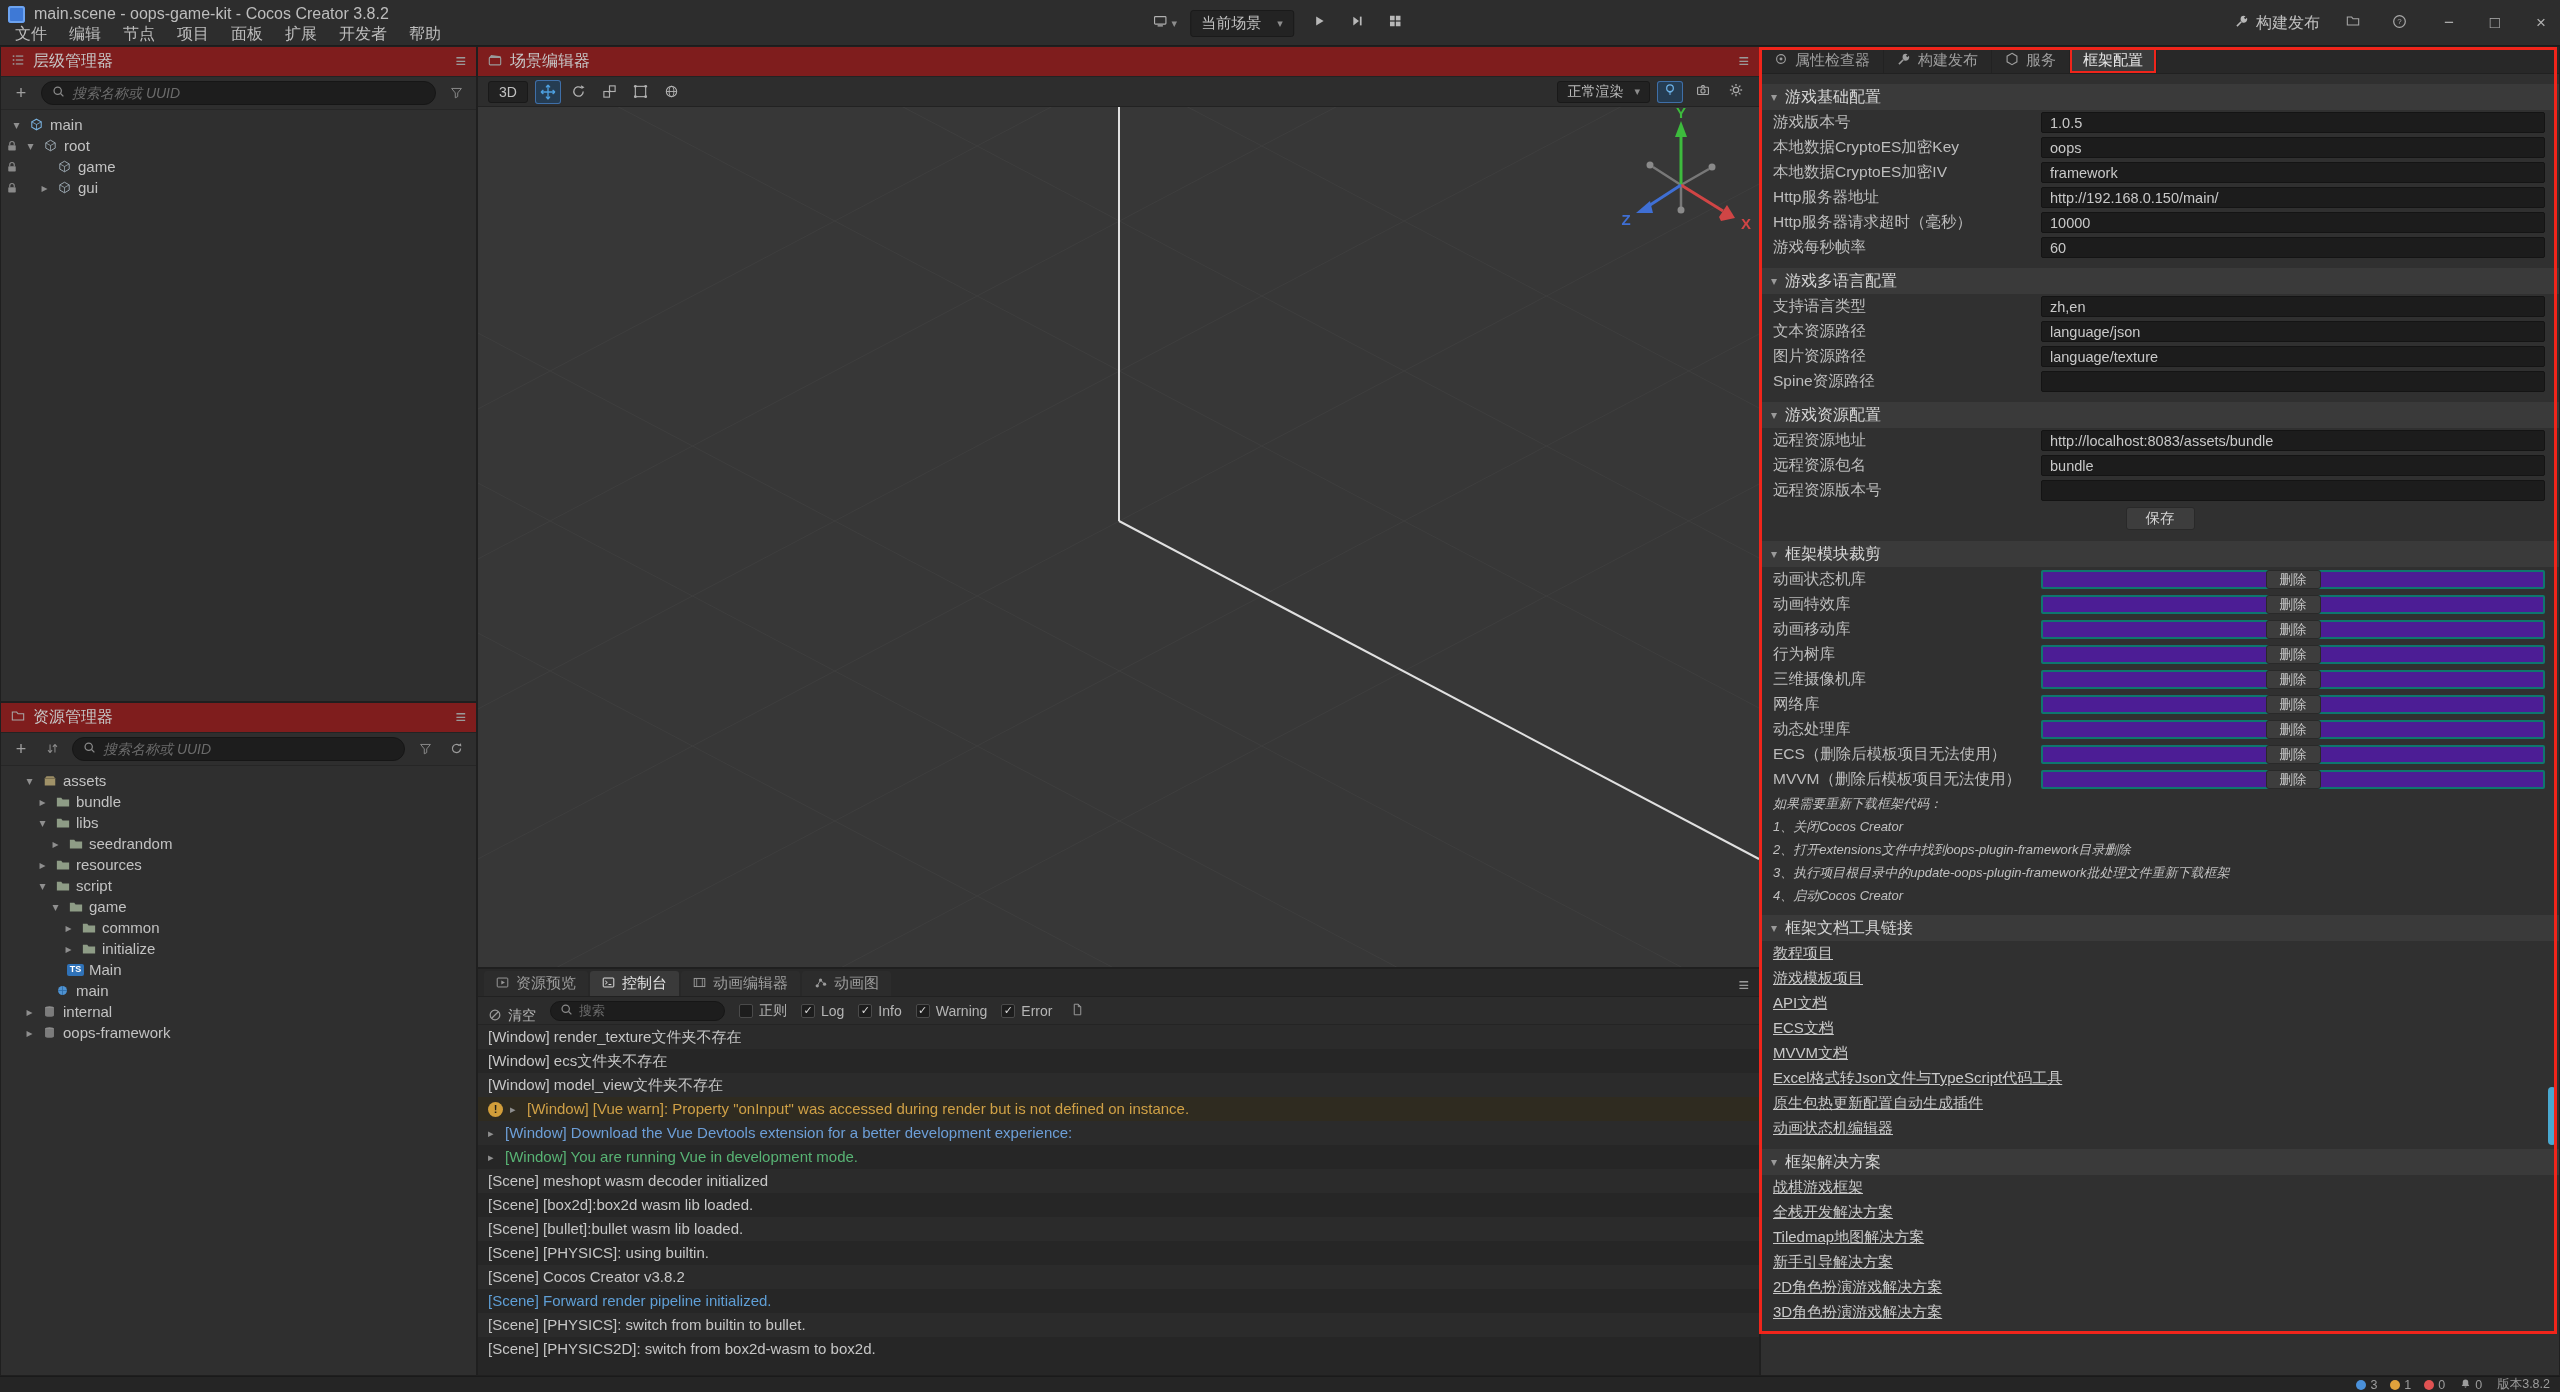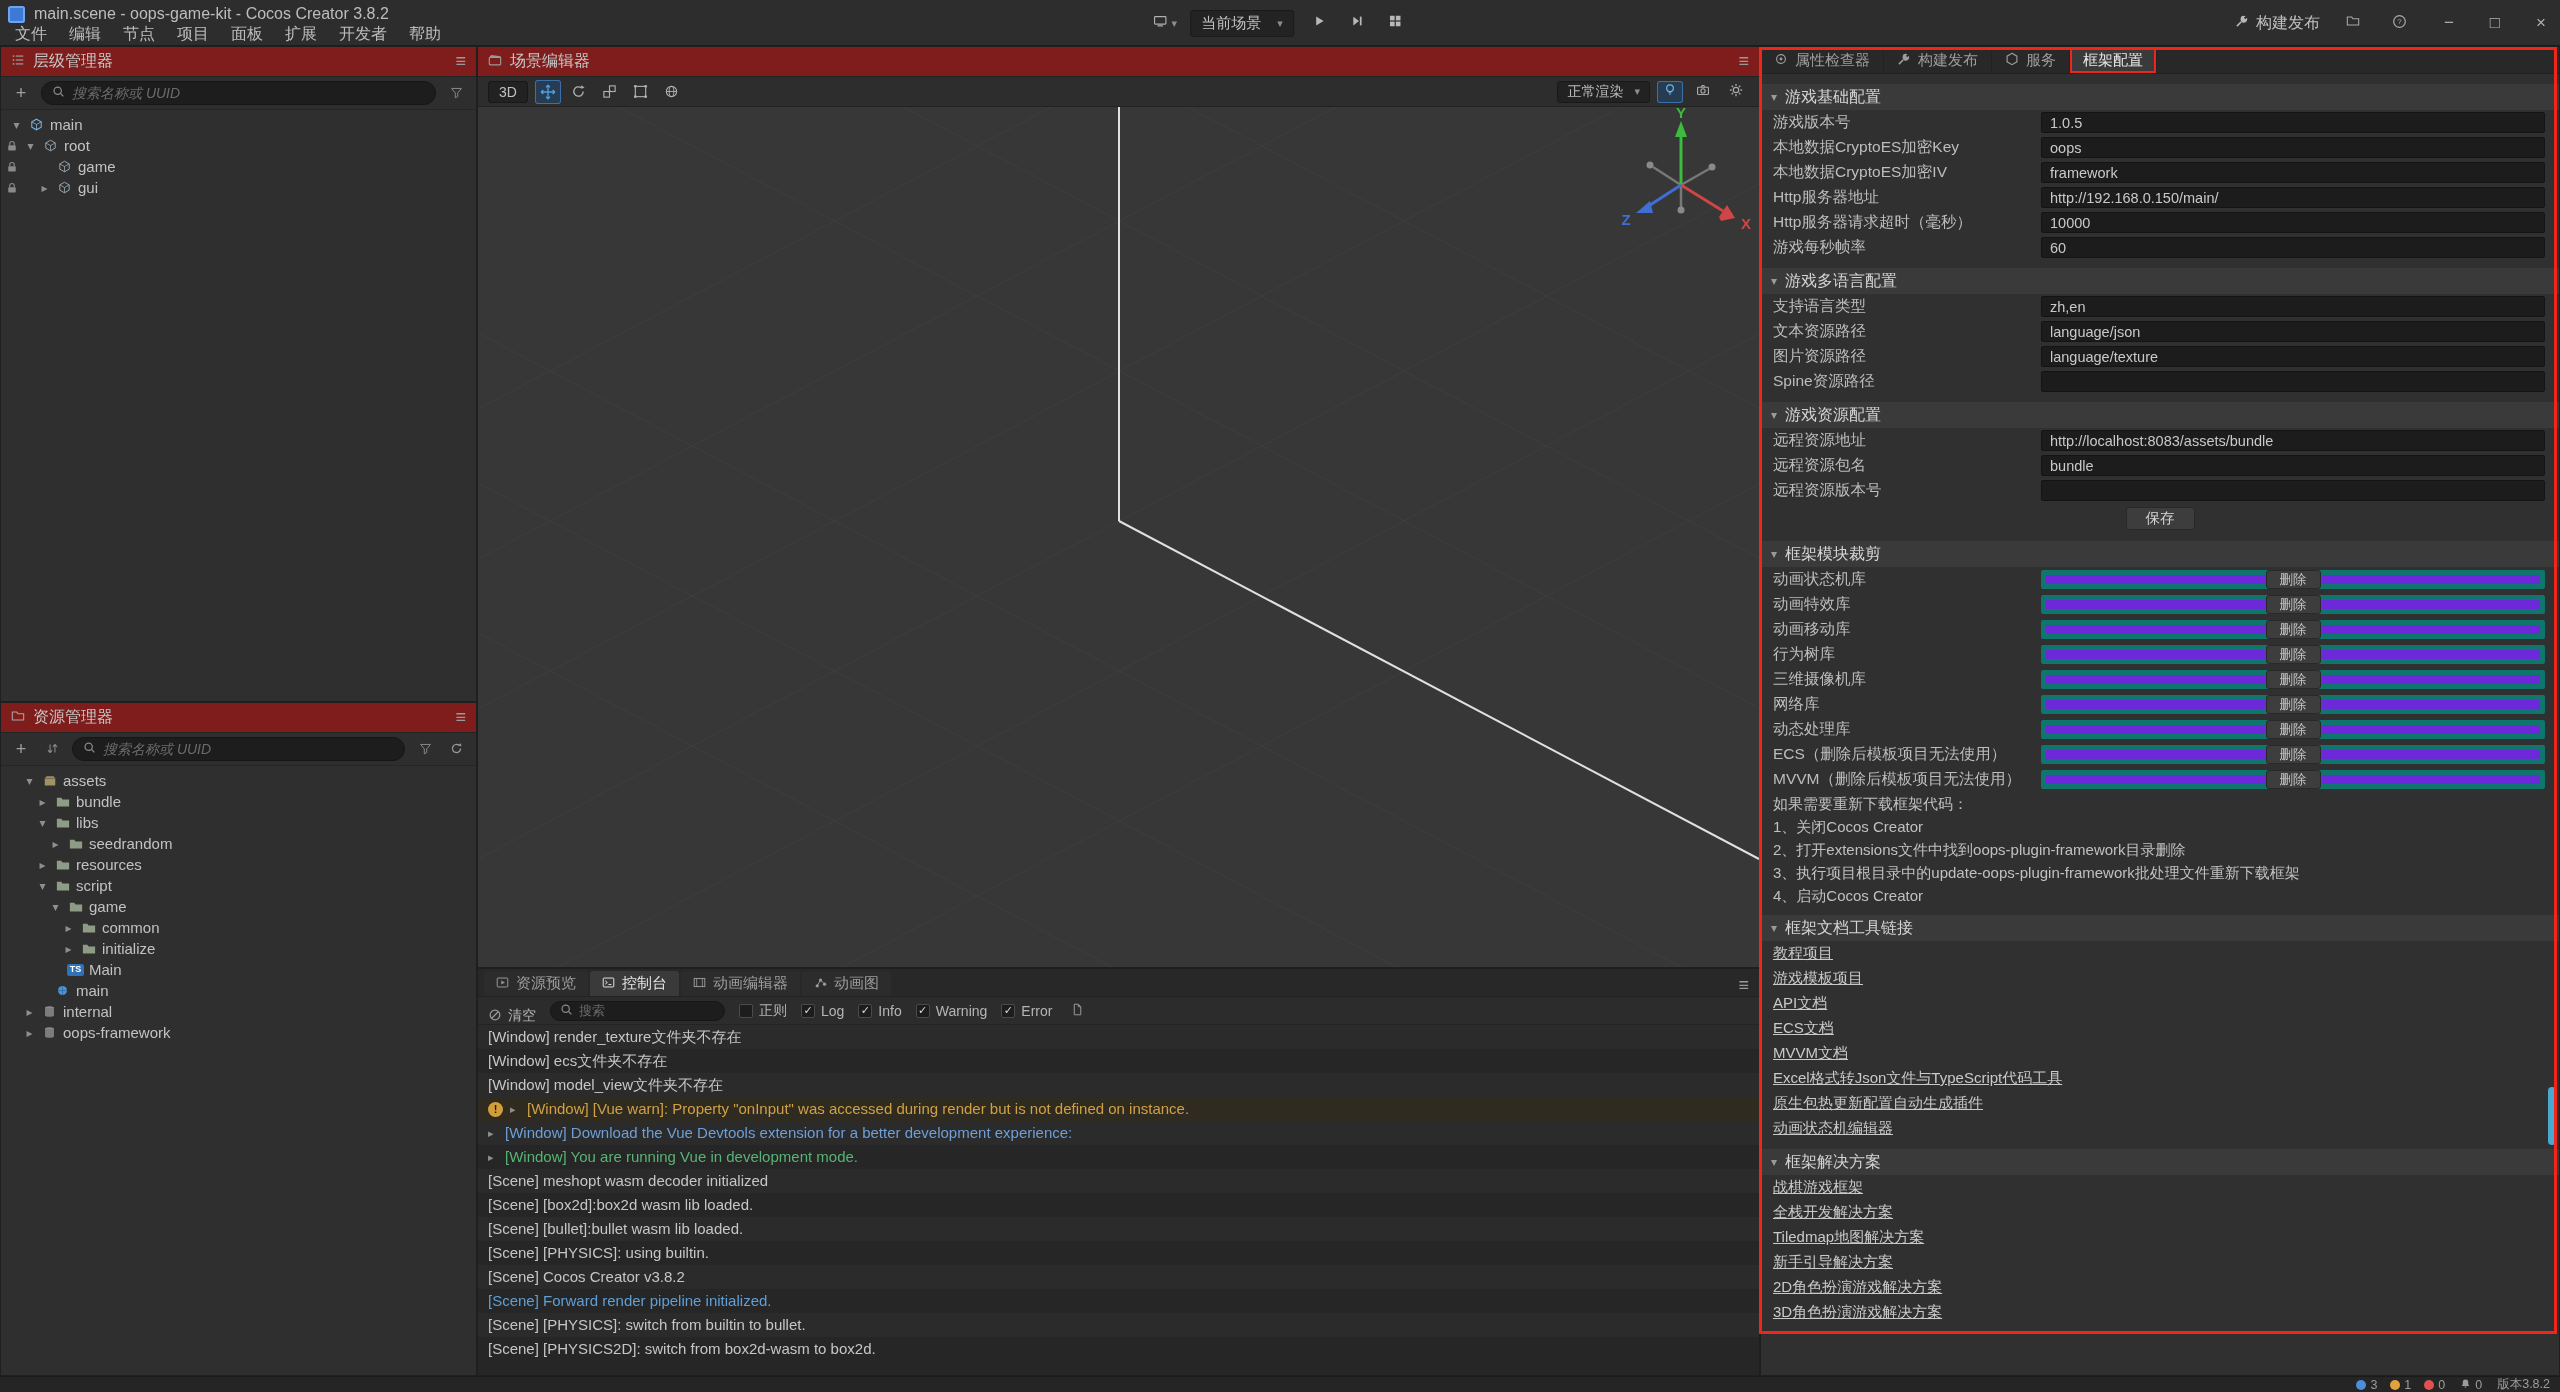--- a/index.html
+++ b/index.html
@@ -82,25 +82,25 @@
   .itab.active { background:#3a3a3a; color:#e8e8e8; }
   .insp-body { position:absolute; left:0; right:0; top:27px; bottom:0; background:#303030; padding-top:10px; overflow:hidden; }
   .sec-header { height:26px; display:flex; align-items:center; gap:8px; background:#3a3a3a; padding:0 10px; font-size:16px; color:#d4d4d4; margin-top:8px; }
   .insp-section:first-child .sec-header { margin-top:0; }
   .sec-caret { color:#9a9a9a; font-size:12px; }
   .irow { height:25px; display:flex; align-items:center; padding:0 14px 0 12px; }
   .ilabel { flex:0 0 268px; font-size:15.5px; color:#bdbdbd; white-space:nowrap; overflow:hidden; }
   .ival { flex:1; height:21px; background:#1c1c1c; border:1px solid #141414; border-radius:2px; color:#c9c9c9; font-size:14.5px; padding:0 8px; outline:none; font-family:inherit; }
   .cbox { width:15px; height:15px; background:#1c1c1c; border:1px solid #4a4a4a; border-radius:2px; margin-right:9px; flex:none; display:flex; align-items:center; justify-content:center; font-size:11px; color:#ddd; }
   .cb-label { font-size:15.5px; color:#bdbdbd; }
-  .mstrip { flex:1; height:19px; background:#6d28d9; border:5px solid #0f766e; border-radius:2px; display:flex; align-items:center; justify-content:center; }
+  .mstrip { flex:1; height:19px; background:#4c1d95; border:2px solid #0f766e; border-radius:2px; display:flex; align-items:center; justify-content:center; }
   .del-btn { height:19px; padding:0 13px; background:#3d3d3d; border:1px solid #292929; border-radius:3px; color:#c9c9c9; font-size:13.5px; line-height:1; }
   .brow { height:30px; display:flex; align-items:center; justify-content:center; }
   .save-btn { height:23px; padding:0 19px; background:#3d3d3d; border:1px solid #292929; border-radius:3px; color:#d5d5d5; font-size:14.5px; }
-  .note { padding:1px 12px; font-size:15px; color:#c0c0c0; line-height:21px; white-space:nowrap; }
+  .note { padding:1px 12px; font-size:13px; color:#c0c0c0; line-height:21px; white-space:nowrap;font-style:italic; }
   .lrow { height:25px; display:flex; align-items:center; padding:0 12px; }
   .ilink { font-size:15px; color:#c9c9c9; text-decoration:underline; cursor:pointer; }
   .insp-scroll-thumb { position:absolute; right:3px; top:1040px; width:8px; height:58px; background:#49a8d0; border-radius:4px; }
 
   
   .annotation-box { position:absolute; border:3px solid #f0251b; pointer-events:none; z-index:60; }
   #ann-panel { left:1759px; top:47px; width:798px; height:1287px; }
 
   
   .statusbar { position:absolute; left:0; bottom:0; width:2560px; height:16px; background:#252525; border-top:1px solid #1a1a1a; display:flex; align-items:center; justify-content:flex-end; gap:15px; padding:0 10px; font-size:12.5px; color:#9c9c9c; z-index:20; }

